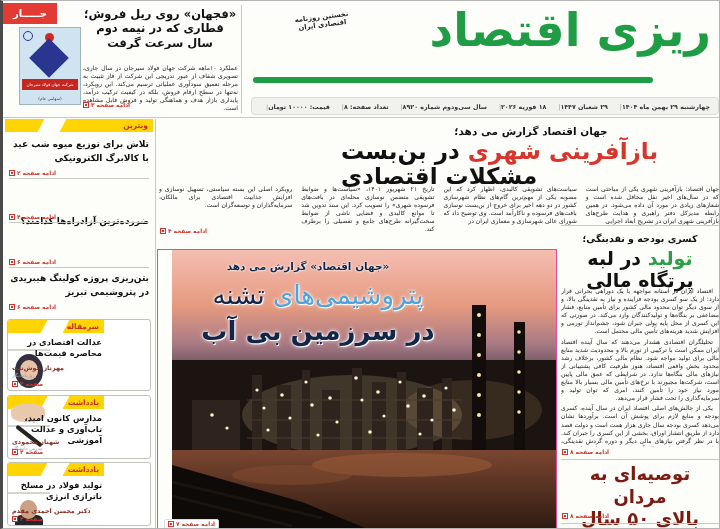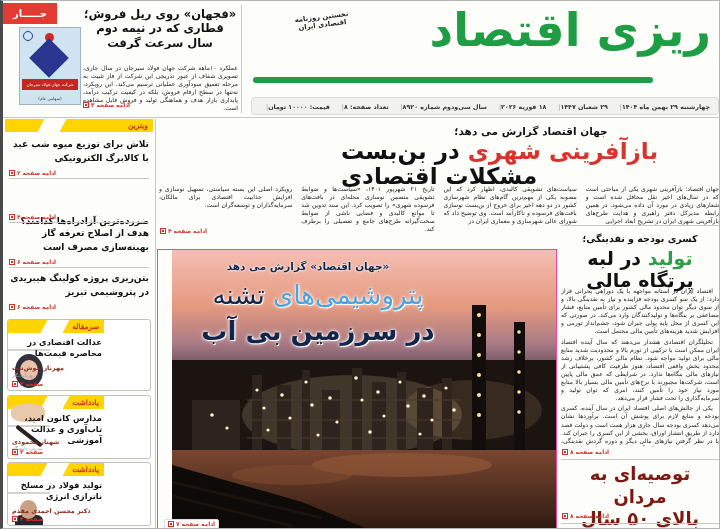--- a/index.html
+++ b/index.html
@@ -38,21 +38,21 @@
 
   
   .ctag{display:flex;flex-direction:row;align-items:center;gap:2px;direction:ltr;color:#d0342c;
         font-size:5.8px;font-weight:bold;white-space:nowrap;}
   .ctag .ic{width:6px;height:6px;background:#fff;border:1px solid #d0342c;box-sizing:border-box;position:relative;}
   .ctag .ic::after{content:"";position:absolute;left:1px;top:1px;width:2px;height:2px;background:#d0342c;}
 
   
   .yellowbar{position:relative;background:#ffd400;height:13px;display:flex;align-items:center;}
   .yellowbar .notch{position:absolute;left:36px;top:0;width:22px;height:13px;background:#fdfdfa;transform:skewX(-28deg);}
-  .yellowbar .lbl{position:absolute;right:5px;color:#c62f27;font-size:7.5px;font-weight:bold;font-family:Liberation Serif, serif;}
+  .yellowbar .lbl{position:absolute;right:5px;color:#c62f27;font-size:7.5px;font-weight:bold;}
   .sb-item-title{font-size:9px;font-weight:bold;color:#111;line-height:1.55;}
   .sb-box{position:absolute;left:4px;width:144px;border:1px solid #c2c2bc;border-radius:3px;background:#fff;box-sizing:border-box;overflow:hidden;}
   .sb-photo{position:absolute;top:16px;right:2px;width:44px;bottom:4px;border:1px solid #d5d5d0;box-sizing:border-box;}
   .sb-title{position:absolute;top:17px;left:4px;width:90px;font-size:8.3px;font-weight:bold;color:#111;text-align:right;line-height:1.35;}
   .sb-author{position:absolute;left:4px;width:90px;font-size:6.4px;font-weight:bold;color:#8a2a1e;text-align:left;}
   .sb-role{position:absolute;left:4px;width:90px;font-size:4.8px;color:#999;text-align:left;}
   .ph-woman{background:linear-gradient(180deg,#efe6e2 0%,#e8d8d2 30%,#3a3440 31%,#2b2733 100%);position:relative;}
   .ph-woman::after{content:"";position:absolute;top:10px;left:13px;width:18px;height:20px;border-radius:50% 50% 45% 45%;background:#e8c3ab;}
   .ph-woman::before{content:"";position:absolute;top:4px;left:8px;width:28px;height:34px;border-radius:50%;background:#33303d;}
   .ph-hand{background:linear-gradient(160deg,#f3efe9 0%,#e7ded2 60%,#d9cbbd 100%);position:relative;}
@@ -146,21 +146,20 @@
   </div>
   <div class="hairline-h" style="top:177px;left:6px;width:140px;"></div>
 
   <div class="sb-item-title rtl abs" style="top:182px;left:6px;width:140px;margin-top:32px;">ضررده‌ترین آزادراه‌ها کدامند؟</div>
   <div class="ctag abs" style="top:213px;left:6px;">
     <span class="ic"></span>
       <span>ادامه صفحه ۴</span>
   </div>
   <div class="hairline-h" style="top:221px;left:6px;width:140px;"></div>
 
-  <div class="sb-item-title rtl abs" style="top:226px;left:6px;width:140px;">هدف از اصلاح تعرفه گاز بهینه‌سازی مصرف است</div>
   <div class="ctag abs" style="top:258px;left:6px;">
     <span class="ic"></span>
       <span>ادامه صفحه ۶</span>
   </div>
   <div class="hairline-h" style="top:266px;left:6px;width:140px;"></div>
 
   <div class="sb-item-title rtl abs" style="top:271px;left:6px;width:140px;">بتن‌ریزی پروژه کولینگ هیبریدی در پتروشیمی تبریز</div>
   <div class="ctag abs" style="top:303px;left:6px;">
     <span class="ic"></span>
       <span>ادامه صفحه ۶</span>

